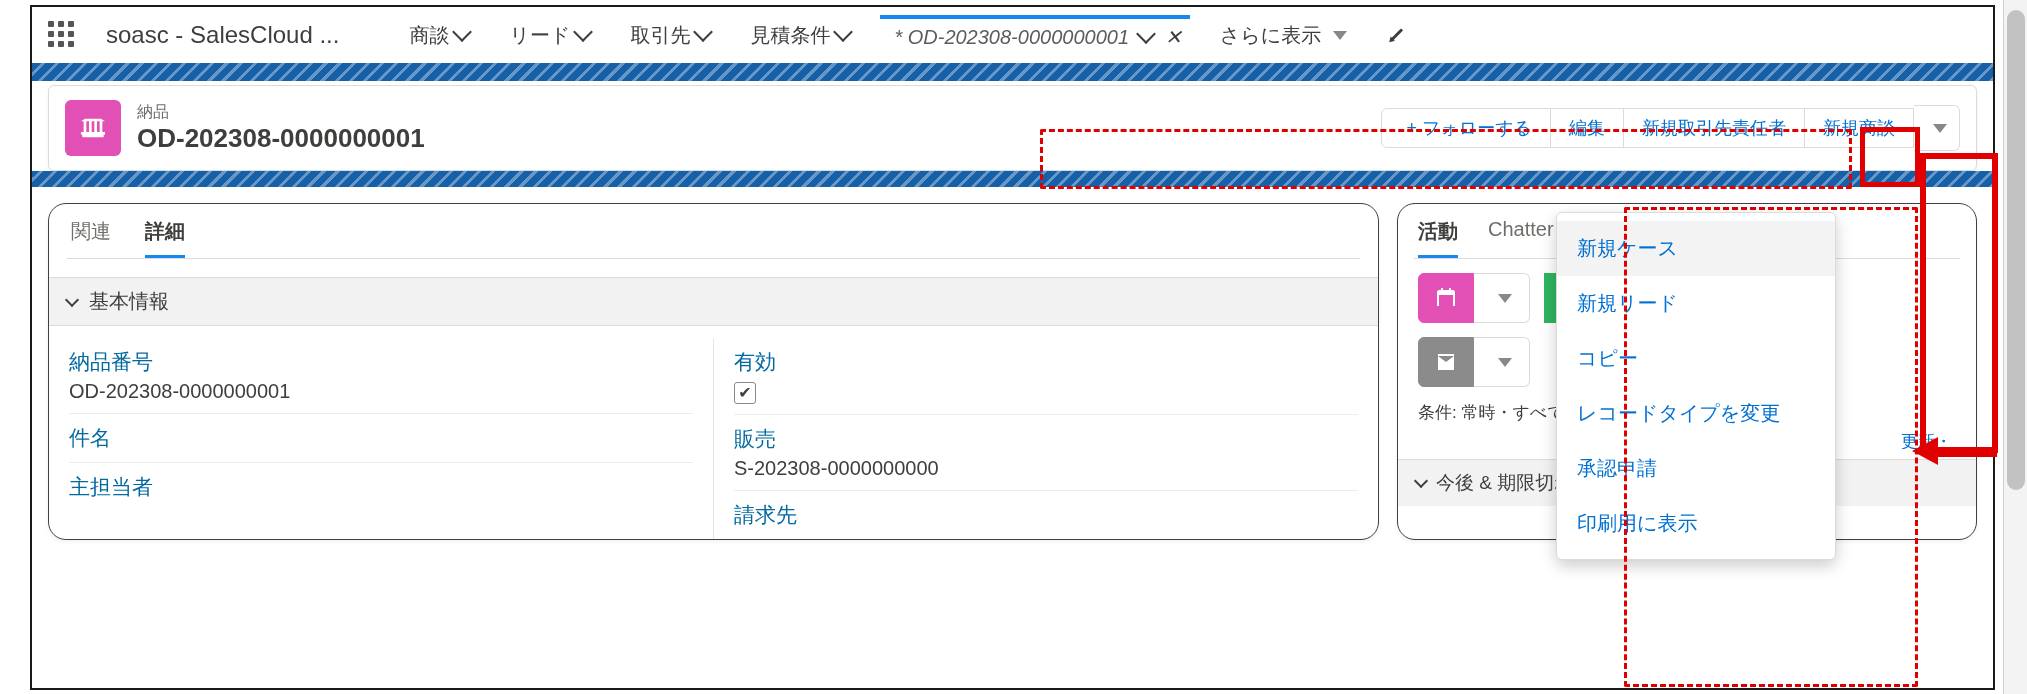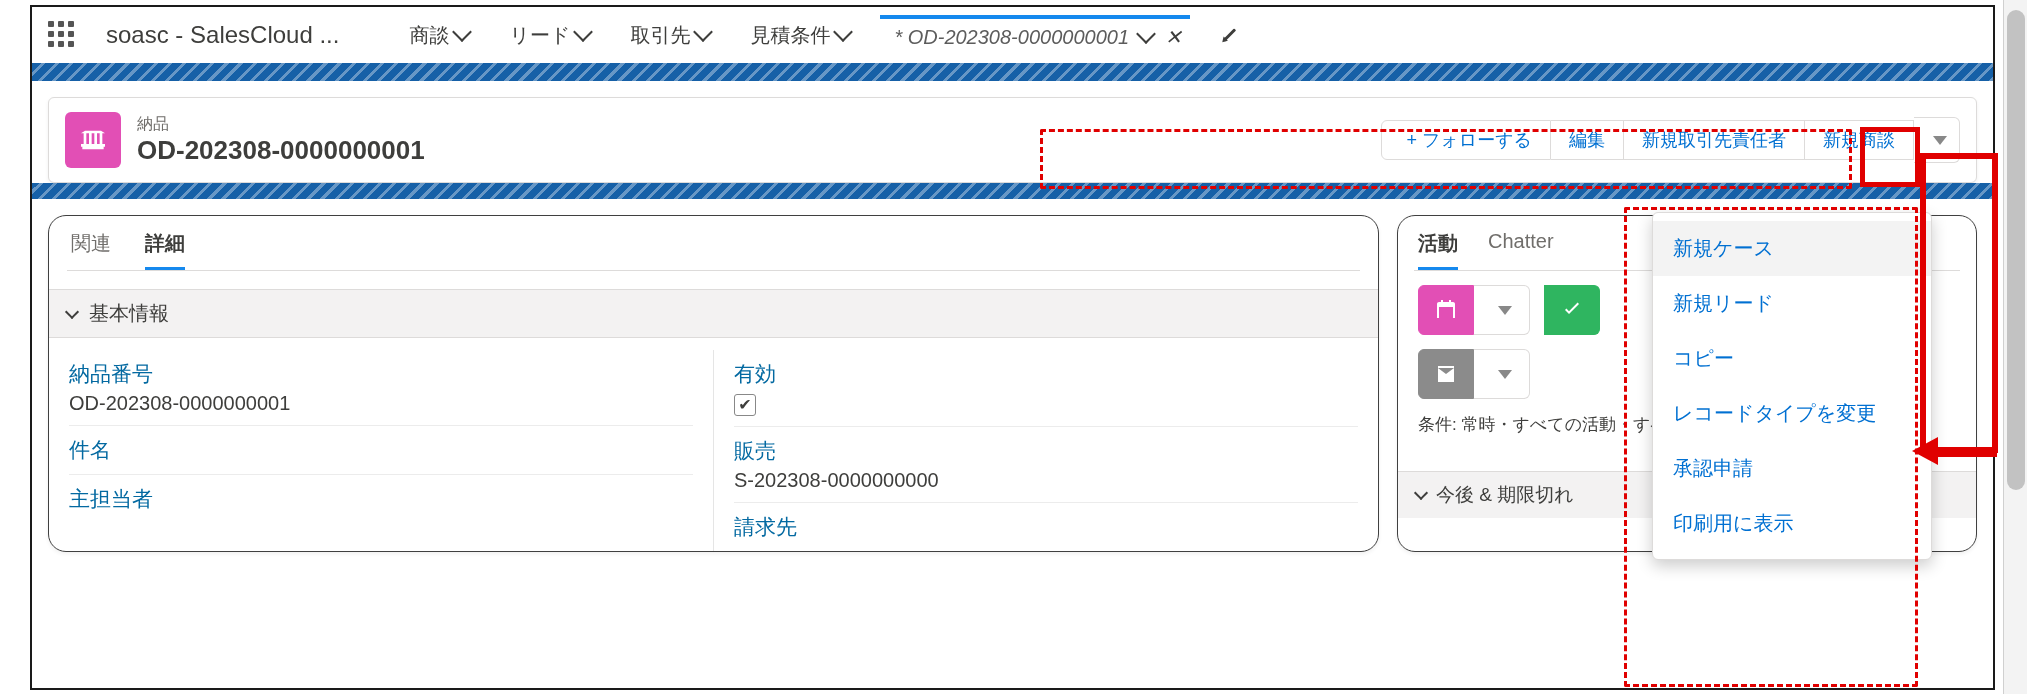--- a/index.html
+++ b/index.html
@@ -92,21 +92,21 @@
   }
   .band2 {
     height: 16px;
     background:
       repeating-linear-gradient(-45deg, rgba(255,255,255,.35) 0 3px, transparent 3px 10px),
       linear-gradient(#1660a7,#1660a7);
   }
   .content-wrap { padding: 0 16px; }
   
   .highlight {
-    margin-top: 16px;
+    margin-top: 4px;
     background: #fff;
     border: 1px solid #dddbda;
     border-radius: 6px;
     padding: 14px 16px;
     display: flex;
     align-items: center;
     box-shadow: 0 2px 4px rgba(0,0,0,.06);
   }
   .entity-icon {
     width: 56px; height: 56px; border-radius: 6px;
@@ -240,20 +240,24 @@
       <span>見積条件</span>
       <span class="chev"></span>
     </span>
 
     <span class="tab-active">
       <span>* OD-202308-0000000001</span>
       <span class="chev" style="margin-left:10px;"></span>
       <span class="tab-close">✕</span>
     </span>
 
+    <span class="nav-item">
+      <span>さらに表示</span>
+      <span class="more-dd-chev"></span>
+    </span>
 
     <span class="nav-item">
       <span class="edit-pencil"></span>
     </span>
   </div>
 
   <div class="band"></div>
 
   <div class="content-wrap">
 
@@ -383,21 +387,21 @@
 
         <div class="upcoming-head">
           <span class="chev-sm"></span>
           <span>今後 &amp; 期限切れ</span>
         </div>
       </div>
 
     </div>
   </div>
 
-  <div class="dd-menu" style="left:1620px; top:205px;">
+  <div class="dd-menu" style="left:1524px; top:205px;">
     <div class="dd-item hover">新規ケース</div>
     <div class="dd-item">新規リード</div>
     <div class="dd-item">コピー</div>
     <div class="dd-item">レコードタイプを変更</div>
     <div class="dd-item">承認申請</div>
     <div class="dd-item">印刷用に表示</div>
   </div>
 
   <div class="red-dash" style="left:1008px; top:122px; width:812px; height:60px;"></div>
   <div class="red-box" style="left:1828px; top:120px; width:60px; height:60px;"></div>

